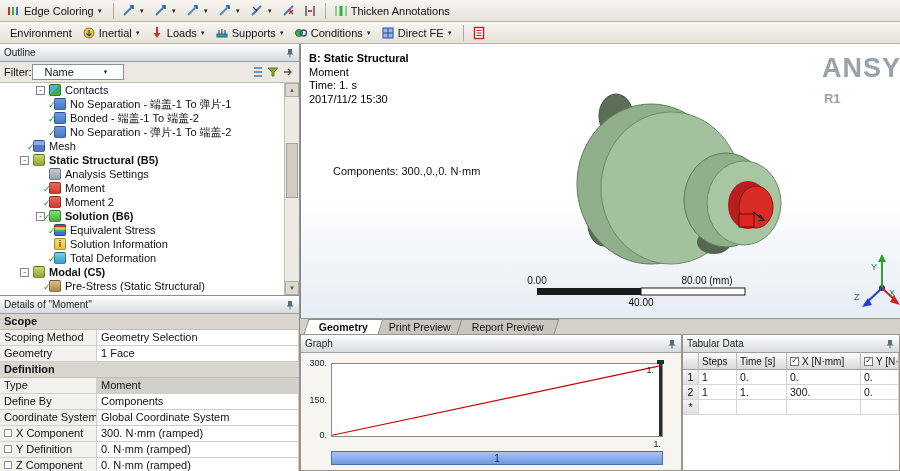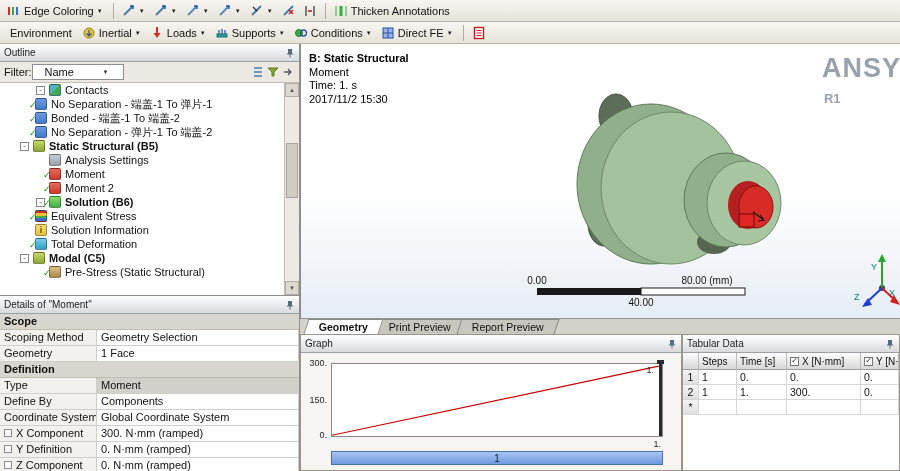--- a/index.html
+++ b/index.html
@@ -25,21 +25,21 @@
          background:linear-gradient(#ffffff,#d7dade);border-bottom:1px solid #9aa0a6;color:#222}
   .phead .ptitle{font-size:10px}
   #filterbar{height:21px;display:flex;align-items:center;gap:0;padding:0 4px;background:#ece9e2;border-bottom:1px solid #c2beb4}
   .select{display:flex;align-items:center;justify-content:space-between;width:92px;height:16px;
           background:#fff;border:1px solid #8a8f98;padding:0 12px;font-size:11px}
   .selarrow{width:10px;text-align:center}
   .selarrow::before{content:"▼";font-size:6px;color:#333;position:relative;top:-2px}
   .fbtn{width:15px;height:15px;border:1px solid transparent;display:inline-flex;align-items:center;justify-content:center}
   #tree{position:absolute;left:0;right:0;top:39px;bottom:0;background:#fff;overflow:hidden}
   .trow{height:14px;line-height:14px;display:flex;align-items:center;white-space:nowrap}
-  .d1{padding-left:20px}.d2{padding-left:36px}.d3{padding-left:22px}
+  .d1{padding-left:20px}.d2{padding-left:36px}.d3{padding-left:41px}
   .exp{width:9px;height:9px;border:1px solid #848484;background:#fff;font-size:8px;line-height:7px;
        text-align:center;margin-right:4px;flex:none;color:#333}
   .exp.open::before{content:"-";position:relative;top:-1px}
   .exp.none{visibility:hidden}
   .ticon{position:relative;width:12px;height:12px;border-radius:2px;border:1px solid rgba(0,0,0,.35);
          margin-right:4px;flex:none;display:inline-block}
   .chk::after{content:"✓";position:absolute;left:-7px;bottom:-3px;color:#0b9a0b;font-weight:bold;
               font-size:9px;text-shadow:0 0 1px #fff}
   .tlabel{font-size:11px}
   .bold .tlabel{font-weight:bold}
@@ -321,20 +321,25 @@
       <div class="trow d3">
         <span class="exp none"></span>
         <span class="ticon ic-pair chk"></span>
         <span class="tlabel">Bonded - 端盖-1 To 端盖-2</span>
       </div>
       <div class="trow d3">
         <span class="exp none"></span>
         <span class="ticon ic-pair chk"></span>
         <span class="tlabel">No Separation - 弹片-1 To 端盖-2</span>
       </div>
+      <div class="trow d1">
+        <span class="exp none"></span>
+        <span class="ticon ic-mesh chk"></span>
+        <span class="tlabel">Mesh</span>
+      </div>
       <div class="trow d1 bold">
         <span class="exp open"></span>
         <span class="ticon ic-env"></span>
         <span class="tlabel">Static Structural (B5)</span>
       </div>
       <div class="trow d2">
         <span class="exp none"></span>
         <span class="ticon ic-settings"></span>
         <span class="tlabel">Analysis Settings</span>
       </div>
@@ -454,20 +459,21 @@
         <text x="553" y="256" font-size="9" fill="#0a7a7a">Z</text>
       </g>
     </svg>
     <div id="vann">
       <div class="vtitle">B: Static Structural</div>
       <div>Moment</div>
       <div>Time: 1. s</div>
       <div>2017/11/2 15:30</div>
     </div>
     <div id="vlegend">
+      <div class="legindent">Components: 300.,0.,0. N·mm</div>
     </div>
     <div id="vlogo">
       <span class="big">ANSYS</span>
       <span class="sub">R1</span>
     </div>
   </div>
 
   <div id="tabsbar">
     <div class="tab active">
         <span>Geometry</span>

